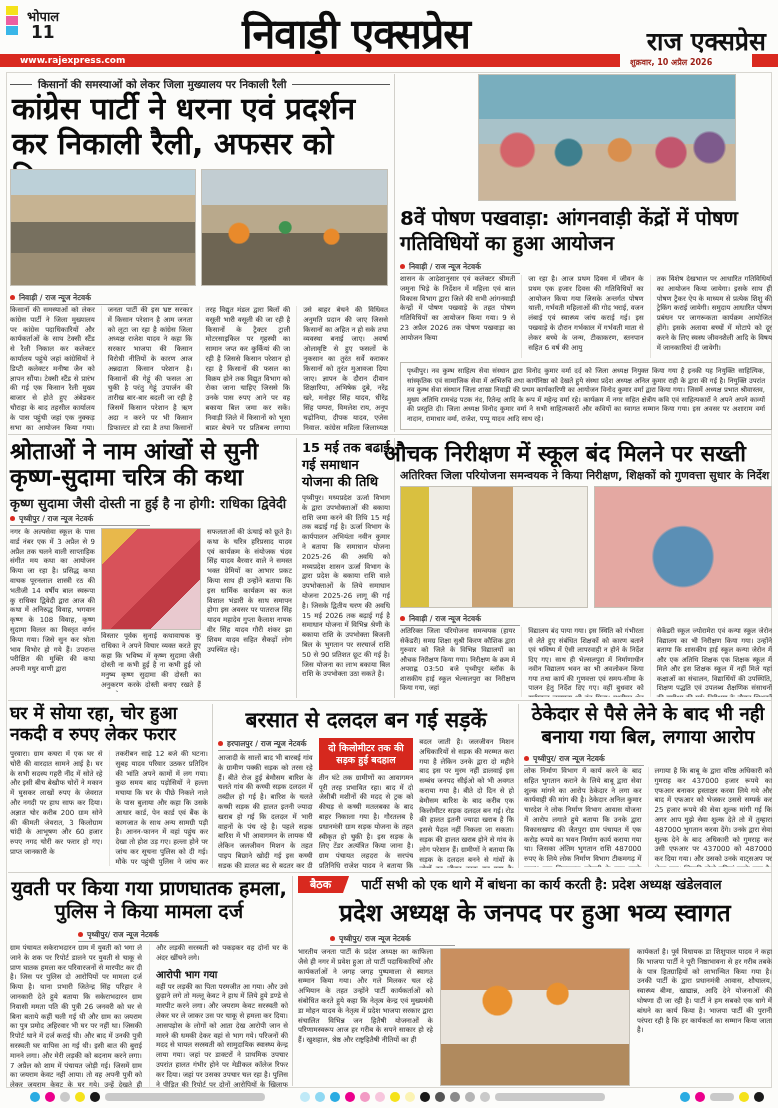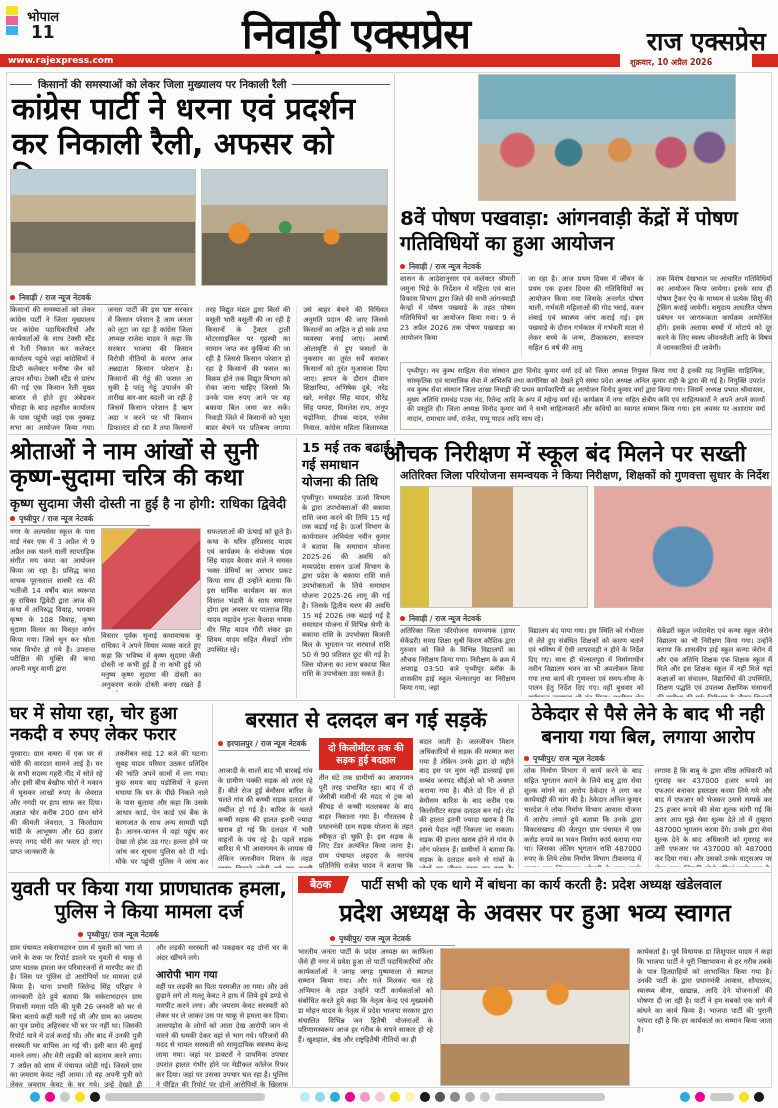--- a/index.html
+++ b/index.html
@@ -7,21 +7,21 @@
   body { font-family:"DejaVu Sans","Liberation Sans",sans-serif; }
   .page { position:relative; width:778px; height:1108px; background:#fcfcfa; margin:0 auto; overflow:hidden; color:#1a1a1a; }
 
   
   .regs-top { position:absolute; left:6px; top:6px; width:12px; }
   .regs-top i { display:block; width:12px; height:9px; margin-bottom:1px; }
   .city { position:absolute; left:27px; top:7px; font-size:13px; font-weight:bold; }
   .pagenum { position:absolute; left:31px; top:22px; font-size:17px; font-weight:bold; }
   .masthead { position:absolute; left:120px; right:186px; top:4px; text-align:center; font-size:41px; font-weight:800; letter-spacing:-1px; color:#0d0d0d; }
   .brand { position:absolute; right:12px; top:23px; font-size:25px; font-weight:800; color:#111; }
-  .redbar { position:absolute; left:0; top:54px; width:620px; height:13px; background:#d9291f; color:#fff; font-size:9px; font-weight:bold; line-height:13px; padding-left:8px; }
+  .redbar { position:absolute; left:0; top:54px; width:620px; height:13px; background:#d9291f; color:#fff; font-size:9px; font-weight:bold; line-height:13px; padding-left:20px; }
   .issue-date { position:absolute; left:630px; top:56px; font-size:8px; font-weight:bold; color:#9a1b12; }
   .redblock { position:absolute; right:0; top:54px; width:26px; height:13px; background:#d9291f; }
 
   .frame { position:absolute; left:6px; top:72px; width:766px; height:1016px; border:1px solid #d8d6d0; }
   .vrule,.hrule { position:absolute; background:#d2d0ca; }
   .vrule { width:1px; }
   .hrule { height:1px; }
 
   
   .kicker { position:absolute; display:flex; align-items:center; gap:6px; font-size:10.5px; font-weight:bold; color:#222; }
@@ -184,21 +184,21 @@
     <div class="cols" style="left:10px;top:750px;width:198px;height:116px">
       <div>पुरवारा। ग्राम कचरा में एक घर से चोरी की वारदात सामने आई है। घर के सभी सदस्य गहरी नींद में सोते रहे और इसी बीच बेखौफ चोरों ने मकान में घुसकर लाखों रुपए के जेवरात और नगदी पर हाथ साफ कर दिया। अज्ञात चोर करीब 200 ग्राम सोने की कीमती जेवरात, 3 किलोग्राम चांदी के आभूषण और 60 हजार रुपए नगद चोरी कर फरार हो गए। प्राप्त जानकारी के</div>
       <div>तकरीबन साढ़े 12 बजे की घटना। सुबह यादव परिवार उठकर प्रतिदिन की भांति अपने कामों में लग गया। कुछ समय बाद पड़ोसियों ने हल्ला मचाया कि घर के पीछे निकले नाले के पास बुलाया और कहा कि उसके आधार कार्ड, पेन कार्ड एवं बैंक के कागजात के साथ अन्य सामग्री पड़ी है। आनन-फानन में वहां पहुंच कर देखा तो होश उड़ गए। हल्ला होने पर जांच कर सूचना पुलिस को दी गई। मौके पर पहुंची पुलिस ने जांच कर मामला दर्ज कर लिया है।</div>
     </div>
   </div>
 
   <div>
     <div class="hl" style="left:218px;top:705px;width:296px;font-size:21px;text-align:center">बरसात से दलदल बन गई सड़कें</div>
     <div style="position:absolute;left:218px;top:738px;width:296px;height:130px;display:flex;gap:6px;overflow:hidden">
       <div style="flex:1;overflow:hidden">
-        <div class="byline" style="position:static;width:92px;margin-bottom:16px">
+        <div class="byline" style="position:static;width:92px;margin-bottom:3px">
             <span class="dot"></span>
             <span>हरपालपुर / राज न्यूज नेटवर्क</span>
           </div>
         <div style="font-size:7px;line-height:1.4;text-align:justify;color:#2a2a2a">आजादी के सालों बाद भी बारबई गांव के ग्रामीण पक्की सड़क को तरस रहे हैं। बीते रोज हुई बेमौसम बारिश के चलते गांव की कच्ची सड़क दलदल में तब्दील हो गई है। बारिश के चलते कच्ची सड़क की हालत इतनी ज्यादा खराब हो गई कि दलदल में भारी वाहनों के पंच रहे है। पहले सड़क बारिश में भी आवागमन के लायक थी लेकिन जलजीवन मिशन के तहत पाइप बिछाने खोदी गई इस कच्ची सड़क की हालत बद से बदतर कर दी है। हल्की ही बारिश में ये सड़क कीचड़ दलदल में तब्दील हो जाती हैं। गुरुवार को गांव की कच्ची सड़क में ट्रक के फंसने से जाम लग गया। करीब</div>
       </div>
       <div style="flex:1;overflow:hidden">
         <div class="redbox">दो किलोमीटर तक की सड़क हुई बदहाल</div>
         <div style="font-size:7px;line-height:1.4;text-align:justify;color:#2a2a2a">तीन घंटे तक ग्रामीणों का आवागमन पूरी तरह प्रभावित रहा। बाद में दो जेसीबी मशीनों की मदद से ट्रक को कीचड़ से कच्ची मतलबका के बाद बाहर निकाला गया है। गौरतलब है प्रधानमंत्री ग्राम सड़क योजना के तहत स्वीकृत हो चुकी है। इस सड़क के लिए टेंडर अत्यंत्रित किया जाना है। ग्राम पंचायत लहदरा के सरपंच प्रतिनिधि राजेश यादव ने बताया कि पहले बारबई गांव की सड़क आवागमन लायक थी। लेकिन जलजीवन मिशन के तहत इस सड़क को खोदा गया जिस कसली मिट्टी सड़क</div>
       </div>
       <div style="flex:1;font-size:7px;line-height:1.4;text-align:justify;color:#2a2a2a;overflow:hidden">बदल जाती है। जलजीवन मिशन अधिकारियों से सड़क की मरम्मत करा गया है लेकिन उनके द्वारा दो महीने बाद इस पर मुरम नहीं डालवाई इस सम्बंध जनपद सीईओ को भी अवगत कराया गया है। बीते दो दिन से हो बेमौसम बारिश के बाद करीब एक किलोमीटर सड़क दलदल बन गई। रोड की हालत इतनी ज्यादा खराब है कि इससे पैदल नहीं निकला जा सकता। सड़क की हालत खराब होने से गांव के लोग परेशान हैं। ग्रामीणों ने बताया कि सड़क के दलदल बनने से गांवों के लोगों का जीवन नरक बन गया है। अधिकारी हर पक्की सड़क बनाने आश्वासन देते हैं। जब भी बारिश होती तो इस सड़क पर आवागमन ठप हो जाता है।</div>
@@ -231,21 +231,21 @@
         <div style="font-size:7px;line-height:1.4;text-align:justify;color:#2a2a2a">वहीं पर लड़की का पिता परमजीत आ गया। और उसे छुड़ाने लगे तो मल्लू केवट ने हाथ में लिये हुये डण्डे से मारपीट करने लगा। और जयराम केवट सरस्वती को लेकर घर ले जाकर उस पर चाकू से हमला कर दिया। आसपड़ोस के लोगों को आता देख आरोपी जान से मारने की धमकी देकर वहां से भाग गये। परिजनों की मदद से घायल सरस्वती को सामुदायिक स्वास्थ्य केन्द्र लाया गया। जहां पर डाक्टरों ने प्राथमिक उपचार उपरांत हालत गंभीर होने पर मेडीकल कॉलेज रिफर कर दिया। जहां पर उसका उपचार चल रहा है। पुलिस ने पीड़ित की रिपोर्ट पर दोनों आरोपियों के खिलाफ धारा 296 (ए), 109 (1), 115(2), 351(3), 3(5) की धाराओं में मामला दर्ज किया गया है।</div>
       </div>
     </div>
   </div>
 
   <div>
     <div class="tagrow" style="left:298px;top:876px;width:474px">
       <div class="tag">बैठक</div>
       <div class="tagkick">पार्टी सभी को एक थागे में बांधना का कार्य करती है: प्रदेश अध्यक्ष खंडेलवाल</div>
     </div>
-    <div class="hl" style="left:298px;top:895px;width:474px;font-size:24px;text-align:center">प्रदेश अध्यक्ष के अवसर पर हुआ भव्य स्वागत</div>
+    <div class="hl" style="left:298px;top:895px;width:474px;font-size:24px;text-align:center">प्रदेश अध्यक्ष के जनपद पर हुआ भव्य स्वागत</div>
     <div class="byline" style="left:330px;top:933px;width:125px">
         <span class="dot"></span>
         <span>पृथ्वीपुर/ राज न्यूज नेटवर्क</span>
       </div>
     <div style="position:absolute;left:298px;top:948px;width:474px;height:140px;display:flex;gap:7px;overflow:hidden">
       <div style="flex:1;font-size:7px;line-height:1.4;text-align:justify;color:#2a2a2a;overflow:hidden">भारतीय जनता पार्टी के प्रदेश अध्यक्ष का काफिला जैसे ही नगर में प्रवेश हुआ तो पार्टी पदाधिकारियों और कार्यकर्ताओं ने जगह जगह पुष्पमाला से स्वागत सम्मान किया गया। और गले मिलकर चल रहे अभियान के तहत उन्होंने पार्टी कार्यकर्ताओं को संबोधित करते हुये कहा कि नेतृत्व केन्द्र एवं मुख्यमंत्री डा मोहन यादव के नेतृत्व में प्रदेश भाजपा सरकार द्वारा संचालित विभिन्न जन हितैषी योजनाओं के परिणामस्वरूप आज हर गरीब के सपने साकार हो रहे हैं। खुशहाल, श्रेष्ठ और राष्ट्रहितैषी नीतियों का ही</div>
       <div class="photo ph-bjp" style="position:relative;width:190px;height:138px;flex:0 0 auto">
           <div class="photo-in"></div>
         </div>
       <div style="flex:1;font-size:7px;line-height:1.4;text-align:justify;color:#2a2a2a;overflow:hidden">कार्यकर्ता है। पूर्व विधायक डा शिशुपाल यादव ने कहा कि भाजपा पार्टी ने पूरी निष्ठाभावना से हर गरीब तबके के पात्र हितग्राहियों को लाभान्वित किया गया है। उनकी पार्टी के द्वारा प्रधानमंत्री आवास, शौचालय, स्वास्थ्य बीमा, खाद्यान्न, आदि देने योजनाओं की घोषणा दी जा रही है। पार्टी ने हम सबको एक धागे में बांधने का कार्य किया है। भाजपा पार्टी की पुरानी परंपरा रही है कि हर कार्यकर्ता का सम्मान किया जाता है।</div>

